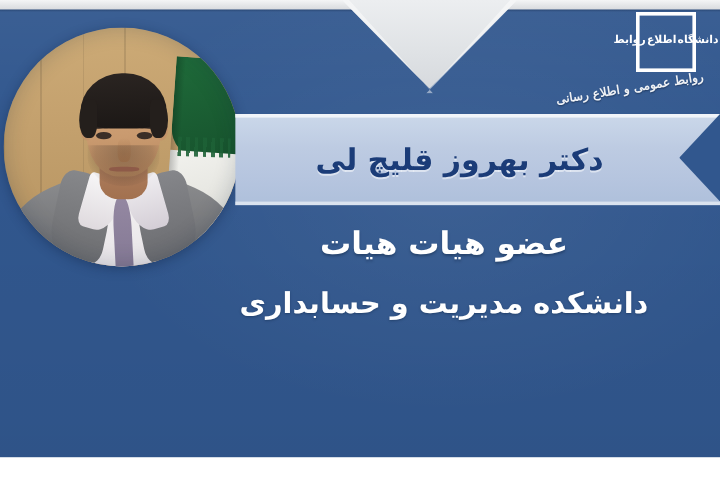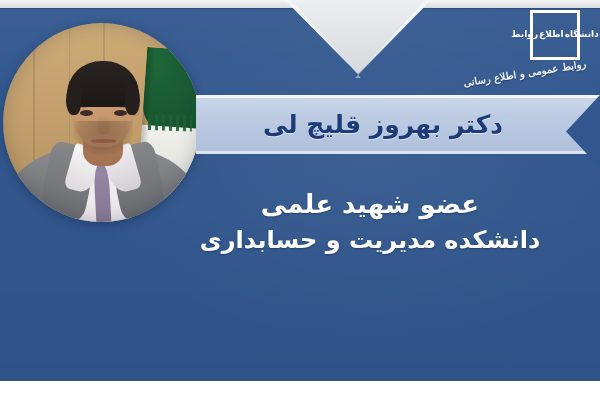--- a/index.html
+++ b/index.html
@@ -320,21 +320,21 @@
     box-shadow: inset 0 0 18px rgba(20,35,60,0.22);
     pointer-events: none;
   }
 
   
   .ribbon {
     position: absolute;
     left: 196px;
     top: 95px;
     width: 404px;
-    height: 59px;
+    height: 76px;
   }
   .ribbon-body {
     position: absolute;
     inset: 0;
     background: linear-gradient(180deg, #cbd8ea 0%, #bdcbe2 38%, #b6c5df 70%, #aec0db 100%);
     clip-path: polygon(0% 0%, 100% 0%, 100% 100%, 0% 100%, 0% 100%);
   }
   .ribbon-tail {
     position: absolute;
     right: 0;
@@ -385,21 +385,21 @@
     font-size: 26px;
     font-weight: bold;
     line-height: 1.28;
     letter-spacing: 0px;
     text-shadow: 0 1px 2px rgba(10,25,50,0.35);
   }
   .title-line2 {
     font-size: 24px;
     font-weight: bold;
     line-height: 1.3;
-    margin-top: 4px;
+    margin-top: 17px;
     text-shadow: 0 1px 2px rgba(10,25,50,0.35);
   }
 
   
   .logo {
     position: absolute;
     right: 12px;
     top: 6px;
     width: 96px;
     height: 92px;
@@ -497,21 +497,21 @@
 
   <div class="ribbon">
     <div class="ribbon-body"></div>
     <div class="ribbon-hi"></div>
     <div class="ribbon-lo"></div>
     <div class="ribbon-tail"></div>
     <div class="ribbon-name">دکتر بهروز قلیچ لی</div>
   </div>
 
   <div class="titles">
-    <div class="title-line1">عضو شهید علمی</div>
+    <div class="title-line1">عضو هیات هیات</div>
     <div class="title-line2">دانشکده مدیریت و حسابداری</div>
   </div>
 
   <div class="logo">
     <div class="logo-box">
       <div class="logo-box-text">
         <span>دانشگاه</span>
         <span>اطلاع</span>
         <span>روابط</span>
       </div>

